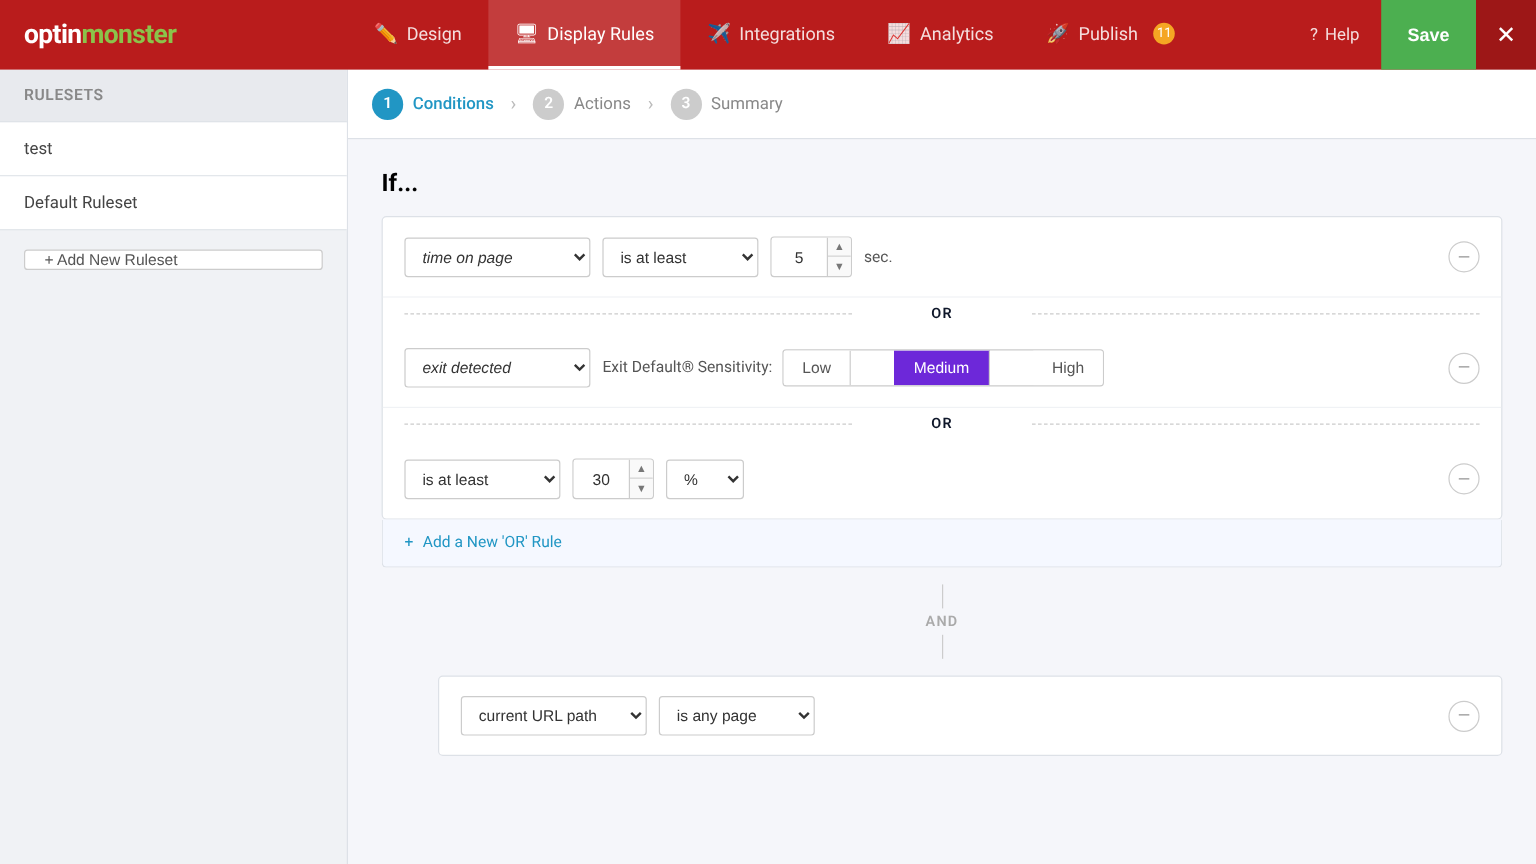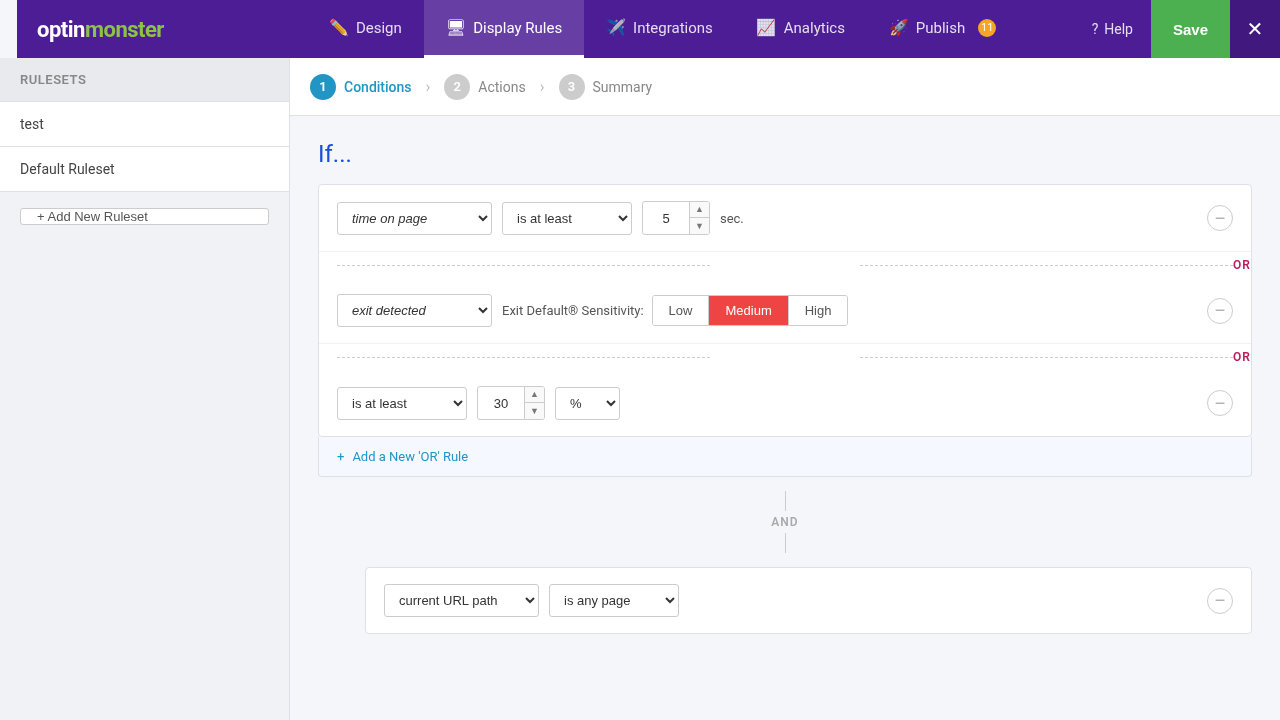--- a/index.html
+++ b/index.html
@@ -1,21 +1,21 @@
 <!DOCTYPE html>
 <html><head>
   <meta charset="utf-8">
   <style>
     * { box-sizing: border-box; margin: 0; padding: 0; }
     body { font-family: -apple-system, BlinkMacSystemFont, 'Segoe UI', Roboto, sans-serif; font-size: 14px; background: #f5f6fa; color: #333; }
 
     
     .top-nav {
       display: flex; align-items: center; height: 58px;
-      background: #4c1d95; color: white; position: relative; z-index: 10; margin-left: 17px;
+      background: #b91c1c; color: white; position: relative; z-index: 10;
     }
     .logo-area {
       width: 290px; padding: 0 20px; display: flex; align-items: center;
     }
     .logo-text {
       font-size: 22px; font-weight: bold; color: white; letter-spacing: -0.5px;
     }
     .logo-monster { color: #8bc34a; }
     .nav-tabs {
       display: flex; align-items: center; flex: 1; height: 100%;
@@ -92,36 +92,36 @@
       display: flex; align-items: center; justify-content: center;
       font-size: 13px; font-weight: 600; background: #2196c4; color: white;
     }
     .step.inactive .step-num { background: #ccc; color: white; }
     .step-label { font-size: 14px; color: #2196c4; font-weight: 500; }
     .step.inactive .step-label { color: #888; font-weight: 400; }
     .step-arrow { color: #bbb; margin: 0 14px; font-size: 16px; }
 
     
     .main-area { padding: 24px 28px; }
-    .if-label { font-size: 24px; color: #1d4ed8; margin-bottom: 16px; font-weight: 400; }
+    .if-label { font-size: 20px; color: #000000; margin-bottom: 16px; font-weight: 700; }
 
     
     .rule-group {
       background: white; border: 1px solid #dde1e7; border-radius: 4px;
       margin-bottom: 0;
     }
     .rule-row {
       display: flex; align-items: center; padding: 16px 18px; gap: 10px;
       border-bottom: 1px solid #f0f2f5;
     }
     .rule-row:last-child { border-bottom: none; }
 
     .or-divider {
-      display: flex; align-items: center; justify-content: flex-end;
-      padding: 6px 0; color: #be185d; font-size: 12px; font-weight: 600;
+      display: flex; align-items: center; justify-content: center;
+      padding: 6px 0; color: #0f172a; font-size: 12px; font-weight: 600;
       letter-spacing: 1px; position: relative;
     }
     .or-divider::before, .or-divider::after {
       content: ''; position: absolute; top: 50%; width: 40%;
       border-top: 1px dashed #ccc;
     }
     .or-divider::before { left: 18px; }
     .or-divider::after { right: 18px; }
 
     
@@ -153,27 +153,27 @@
       padding: 2px 5px; font-size: 9px; color: #777; line-height: 1;
       height: 16px; display: flex; align-items: center; justify-content: center;
     }
     .spin-btn:first-child { border-bottom: 1px solid #ccc; }
 
     .sec-label { color: #555; font-size: 13px; }
 
     
     .sensitivity-wrap { display: flex; align-items: center; gap: 8px; flex: 1; }
     .sensitivity-label { color: #555; font-size: 13px; }
-    .toggle-group { display: flex; border: 1px solid #ccc; border-radius: 3px; overflow: hidden; }
+    .toggle-group { display: flex; border: 1px solid #ccc; border-radius: 3px; overflow: hidden; gap: 36px; }
     .toggle-btn {
       padding: 7px 16px; font-size: 13px; background: white;
       color: #555; border: none; cursor: pointer; border-right: 1px solid #ccc;
     }
     .toggle-btn:last-child { border-right: none; }
-    .toggle-btn.active { background: #ef4444; color: white; }
+    .toggle-btn.active { background: #6d28d9; color: white; }
 
     
     .remove-btn {
       margin-left: auto; background: none; border: 1px solid #ccc;
       border-radius: 50%; width: 26px; height: 26px; color: #aaa;
       cursor: pointer; display: flex; align-items: center; justify-content: center;
       font-size: 18px; flex-shrink: 0;
     }
 
     

